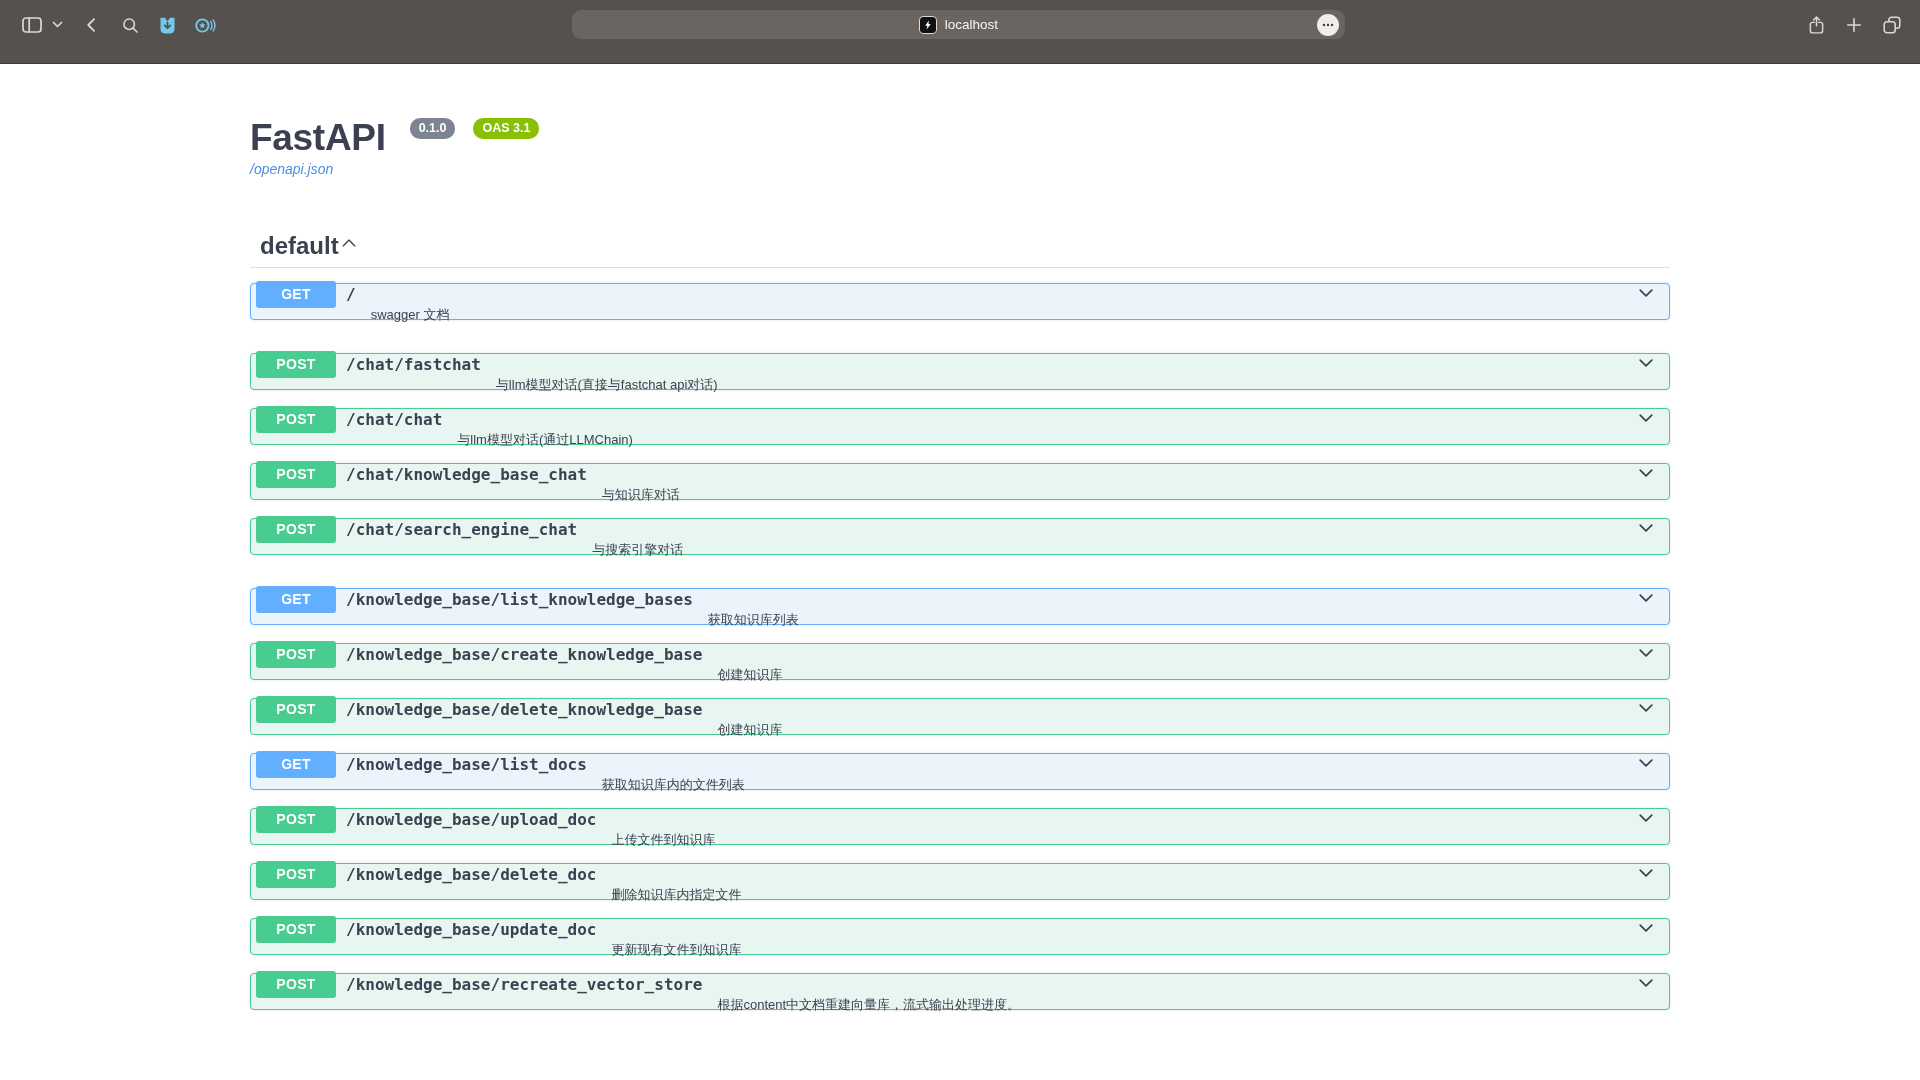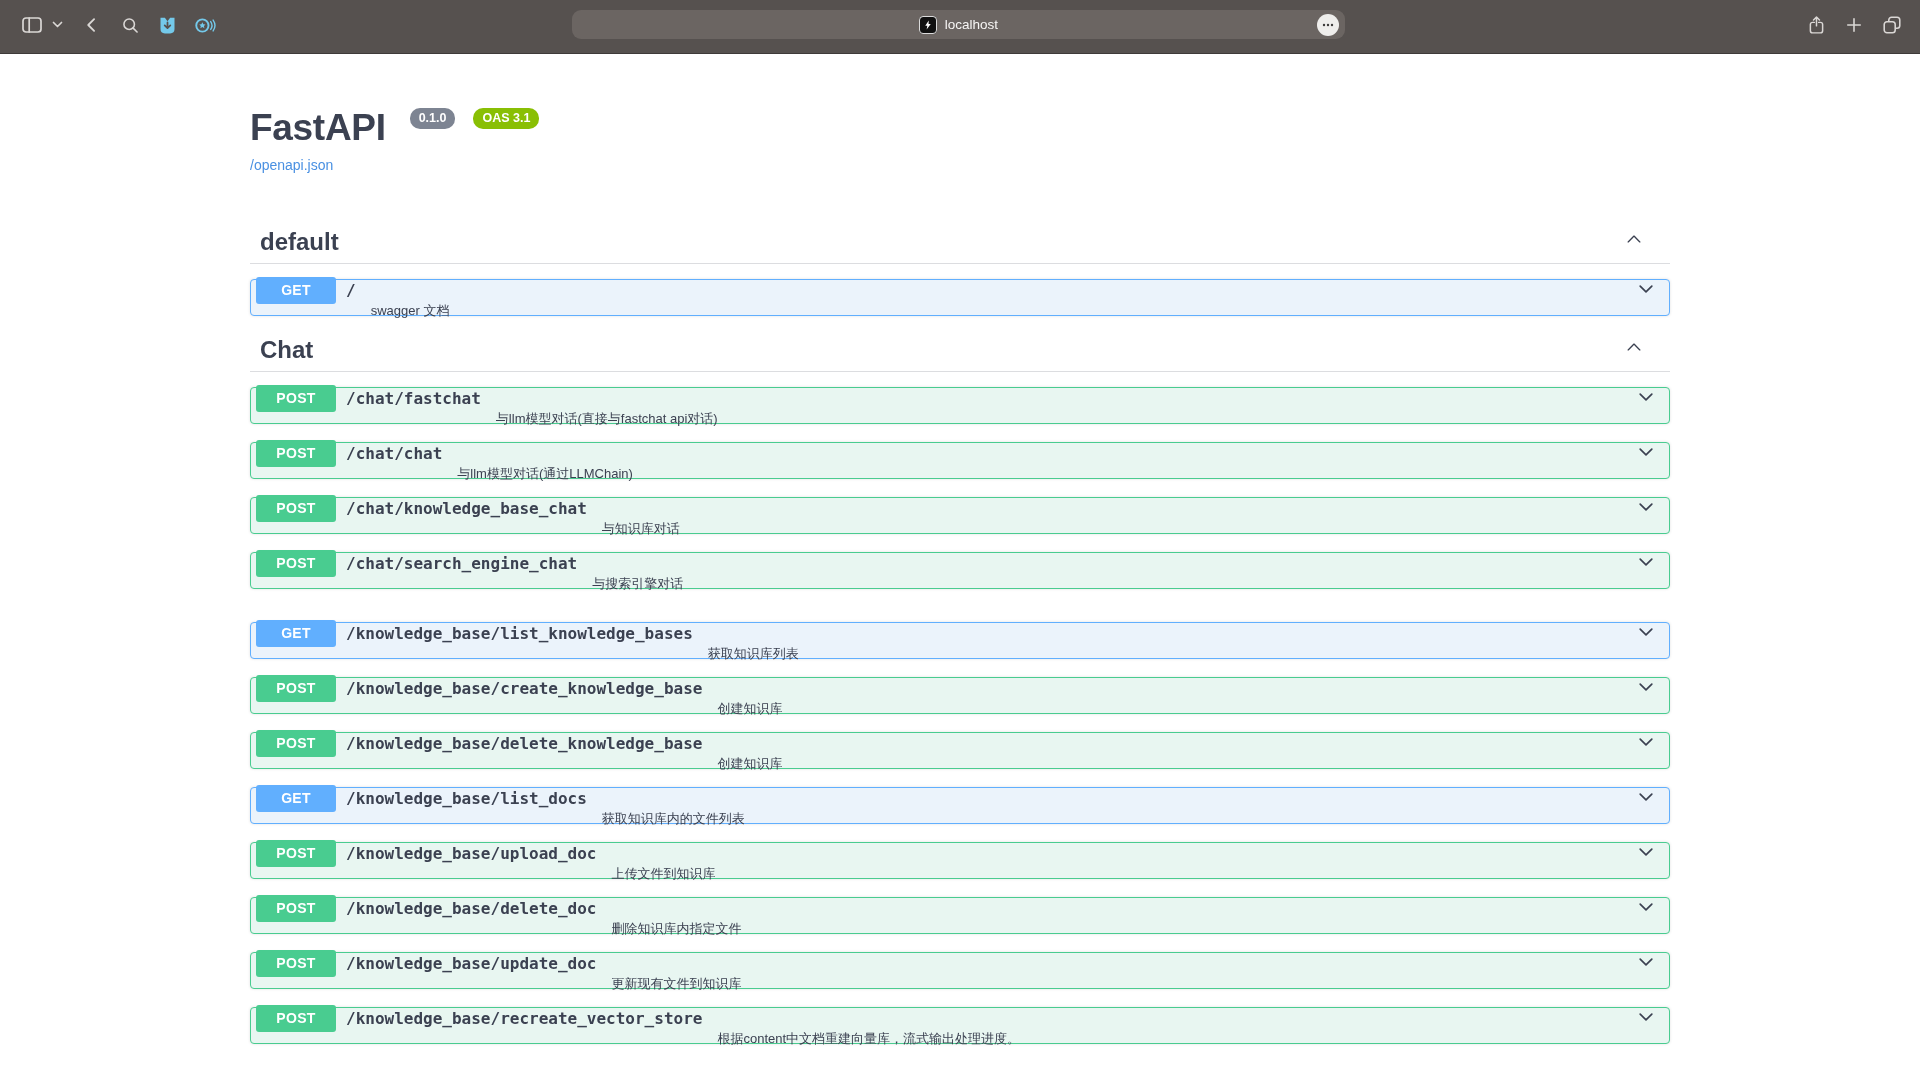--- a/index.html
+++ b/index.html
@@ -6,21 +6,21 @@
     margin: 0; padding: 0;
     width: 1920px; height: 1080px;
     overflow: hidden;
     background: #ffffff;
     font-family: "Liberation Sans", sans-serif;
   }
 
   
   .toolbar {
     position: relative;
-    width: 1920px; height: 54px;
+    width: 1920px; height: 64px;
     background: var(--toolbar-bg, #56514f);
     border-bottom: 1px solid rgba(0,0,0,.28);
     box-sizing: border-box;
   }
   .tb-btn {
     position: absolute; top: 0; height: 50px;
     display: flex; align-items: center; justify-content: center;
     background: transparent; border: none; padding: 0; cursor: pointer;
   }
   .tb-btn svg { display: block; }
@@ -64,32 +64,32 @@
     margin-top: 2px;
     font-size: 12.5px; line-height: 13px; font-weight: 700;
     color: #ffffff;
     padding: 4px 9px; border-radius: 10px;
     letter-spacing: 0;
   }
   .pill-version { background: var(--version-badge-bg, #7d8492); margin-left: 14px; }
   .pill-oas     { background: var(--oas-badge-bg, #89bf04); margin-left: 8px; }
 
   .spec-link {
-    display: inline-block; margin-top: 7px;
+    display: inline-block; margin-top: 1px;
     font-size: 14px; line-height: 17px;
     color: var(--link, #4990e2);
-    text-decoration: none; cursor: pointer;
+    text-decoration: none; cursor: pointer; font-style: italic;
   }
 
   .sections { margin-top: 52px; }
   .section { margin-top: 8px; }
   .section:first-child { margin-top: 0; }
 
   .section-header {
-    display: flex; align-items: flex-end; justify-content: space-between;
+    display: flex; align-items: flex-end; 
     padding: 0 0 5px 10px;
     border-bottom: 1px solid rgba(59,65,81,.18);
     cursor: pointer;
   }
   .section-title {
     font-size: 24px; line-height: 32px; font-weight: 700;
     color: var(--heading, #3b4151);
   }
   .section-chevron {
     background: transparent; border: none; padding: 0 26px 6px 0; cursor: pointer;
@@ -248,28 +248,20 @@
     <button class="op-chevron">
       <svg width="20" height="20" viewBox="0 0 24 24">
         <path d="M5 8.5 L12 15.5 L19 8.5" fill="none" stroke="#3b4151" stroke-width="2" stroke-linecap="round" stroke-linejoin="round"></path>
       </svg>
     </button>
   </div>
 </div>
   </div>
 
   <div class="section">
-    <div class="section-header">
-      <span class="section-title">Chat</span>
-      <button class="section-chevron">
-        <svg width="20" height="20" viewBox="0 0 24 24">
-          <path d="M5 15.5 L12 8.5 L19 15.5" fill="none" stroke="#3b4151" stroke-width="1.6" stroke-linecap="round" stroke-linejoin="round"></path>
-        </svg>
-      </button>
-    </div>
     <div class="section-rows">
   <div class="op-row post">
     <span class="method-badge">POST</span>
     <span class="op-path">/chat/fastchat</span>
     <span class="op-desc">与llm模型对话(直接与fastchat api对话)</span>
     <button class="op-chevron">
       <svg width="20" height="20" viewBox="0 0 24 24">
         <path d="M5 8.5 L12 15.5 L19 8.5" fill="none" stroke="#3b4151" stroke-width="2" stroke-linecap="round" stroke-linejoin="round"></path>
       </svg>
     </button>

